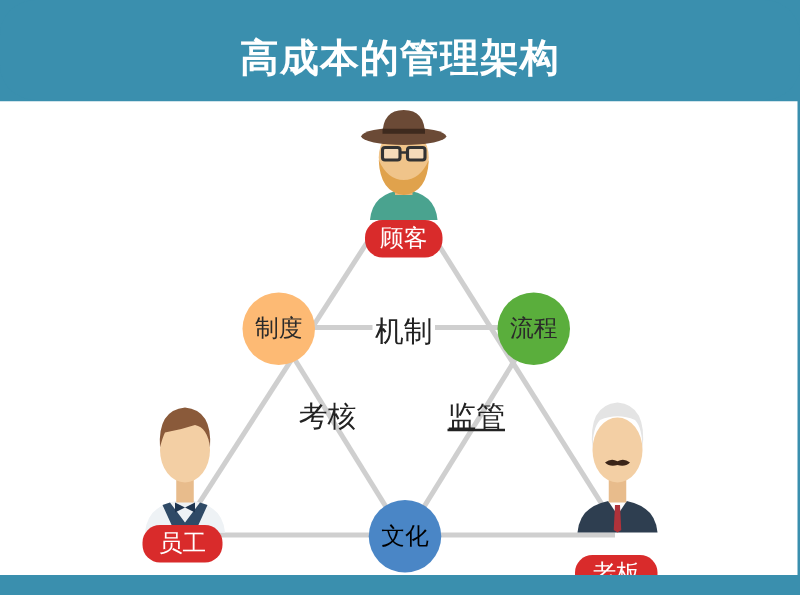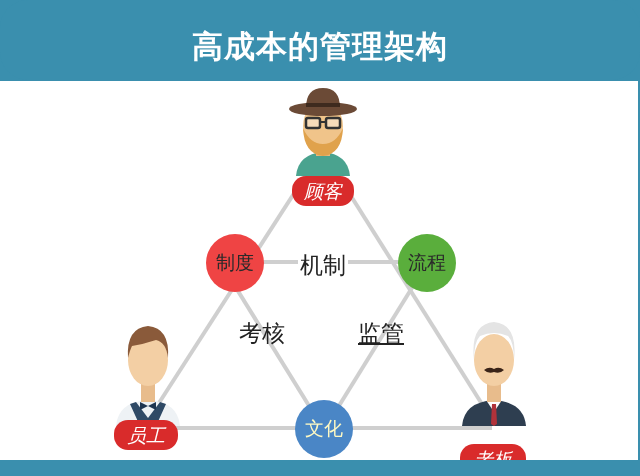--- a/index.html
+++ b/index.html
@@ -4,21 +4,21 @@
 <style>
   html,body{margin:0;padding:0;}
   body{width:640px;height:476px;position:relative;overflow:hidden;background:#3a8fae;font-family:"DejaVu Sans",sans-serif;}
   .header{position:absolute;left:0;top:0;width:640px;height:80px;background:#3a8fae;border-radius:28px;}
   .title{position:absolute;left:0;top:26px;width:640px;text-align:center;color:#fff;font-size:31px;font-weight:bold;letter-spacing:1px;}
   .canvas{position:absolute;left:0;top:81px;width:638px;height:379px;background:#ffffff;}
   .footer{position:absolute;left:0;top:460px;width:640px;height:16px;background:#3a8fae;}
   svg.lines{position:absolute;left:0;top:0;}
   .node{position:absolute;width:58px;height:58px;border-radius:50%;display:flex;align-items:center;justify-content:center;font-size:19px;color:#2a2a2a;}
   .edge-label{position:absolute;font-size:23px;color:#222;}
-  .badge{position:absolute;background:#d92b2b;color:#fff;font-size:19px;border-radius:14px;height:30px;line-height:30px;text-align:center;font-style:italic;}
+  .badge{position:absolute;background:#d92b2b;color:#fff;font-size:19px;border-radius:14px;height:30px;line-height:30px;text-align:center;}
   .person{position:absolute;}
 </style>
 </head>
 <body>
 
 <div class="header">
   <div class="title">高成本的管理架构</div>
 </div>
 
 <div class="canvas"></div>
@@ -68,27 +68,27 @@
     <path d="M30 84 L38 96 L46 84 Z" fill="#ffffff"></path>
     <path d="M36 88 L40 88 L41 108 L38 110 L35 108 Z" fill="#b0323a"></path>
     <rect x="31" y="66" width="14" height="20" fill="#e8bc8c"></rect>
     <ellipse cx="38" cy="44" rx="20" ry="26" fill="#f3cfa4"></ellipse>
     <path d="M18 44 Q14 8 38 6 Q62 8 58 44 Q58 26 52 20 Q38 14 24 20 Q18 26 18 44Z" fill="#e4e4e4"></path>
     <path d="M28 54 Q33 50 38 53 Q43 50 48 54 Q44 58 38 56 Q32 58 28 54Z" fill="#3a2418"></path>
   </svg>
 </div>
 <div class="badge" style="left:460px;top:444px;width:66px;">老板</div>
 
-<div class="node" style="left:206px;top:234px;background:#ef4444;">
+<div class="node" style="left:194px;top:234px;background:#fdba74;">
   <span>制度</span>
 </div>
 <div class="node" style="left:398px;top:234px;background:#5aae3c;font-family:Liberation Serif, serif;">
   <span>流程</span>
 </div>
-<div class="node" style="left:295px;top:400px;background:#4a86c6;color:#fef9c3;">
+<div class="node" style="left:295px;top:400px;background:#4a86c6;color:#000000;">
   <span>文化</span>
 </div>
 
 <div class="edge-label" style="left:298px;top:250px;background:#fff;padding:0 2px;">机制</div>
 <div class="edge-label" style="left:239px;top:318px;">考核</div>
 <div class="edge-label" style="left:358px;top:318px;text-decoration:underline;">监管</div>
 
 <div class="footer"></div>
 
 </body></html>

